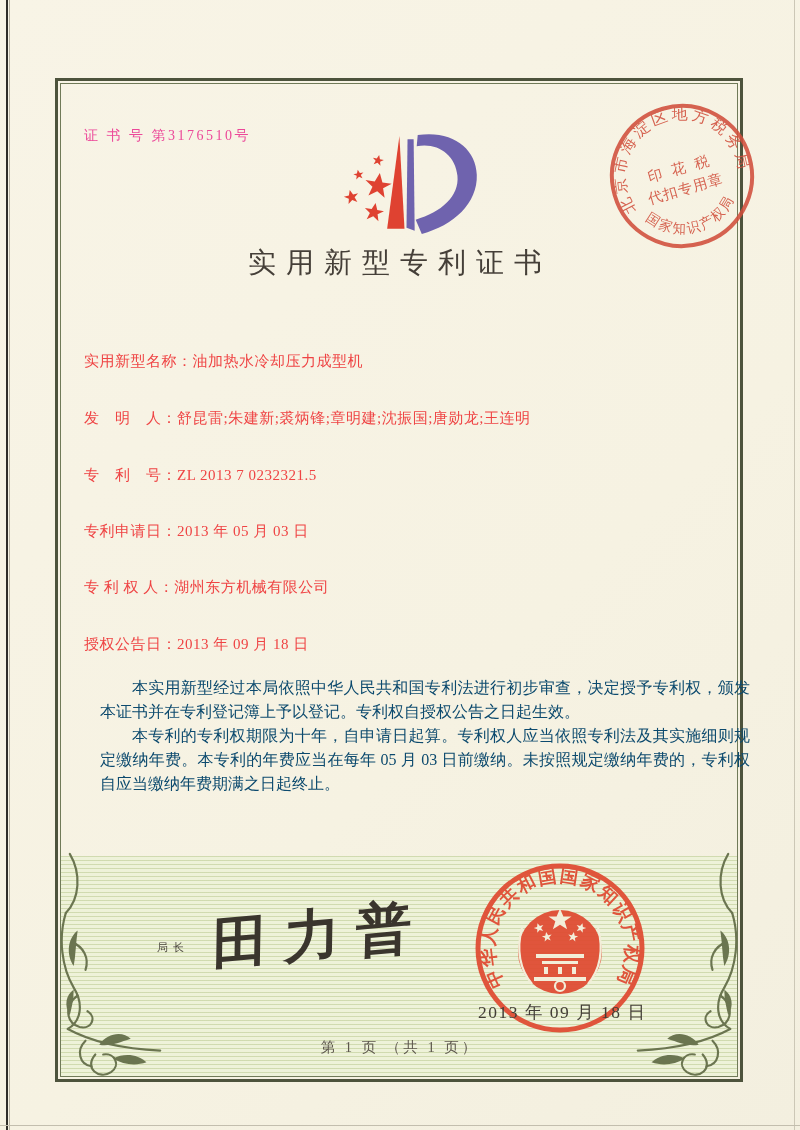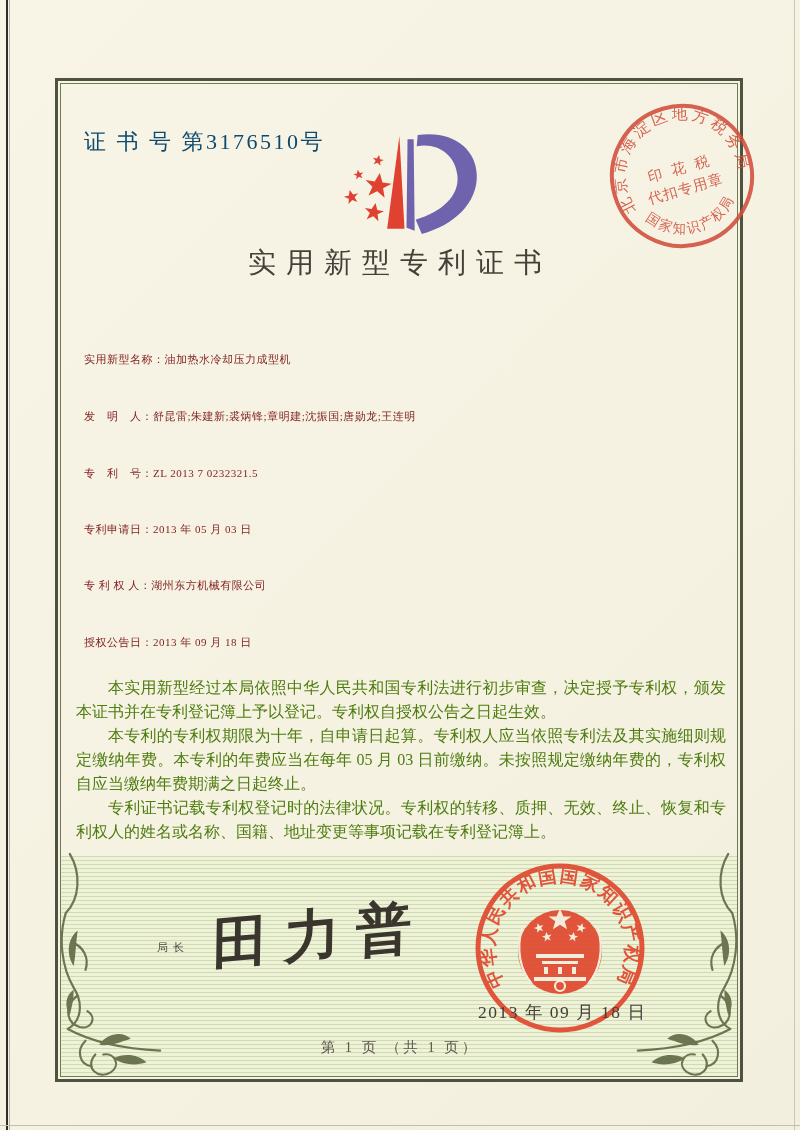--- a/index.html
+++ b/index.html
@@ -19,36 +19,36 @@
 
   .band{position:absolute;left:61px;top:856px;width:676px;height:220px;
     background:
       repeating-linear-gradient(180deg, rgba(168,186,118,.42) 0 1px, rgba(0,0,0,0) 1px 4px),
       #eef2d9;
   }
   .flourish{position:absolute;top:-8px;width:120px;height:236px;}
   .flourish.fl-left{left:-6px;}
   .flourish.fl-right{right:-6px;transform:scaleX(-1);}
 
-  .cert-number{position:absolute;left:84px;top:127px;font-size:22px;
-    letter-spacing:2.5px;color:#0c4a6e;}
+  .cert-number{position:absolute;left:84px;top:127px;font-size:14px;
+    letter-spacing:2.5px;color:#ec4899;}
   .logo{position:absolute;left:323px;top:130px;width:165px;height:110px;}
 
   .tax-seal{position:absolute;left:607px;top:101px;width:150px;height:150px;
     transform:rotate(-16deg);opacity:.88;}
 
   .title{position:absolute;left:0;right:0;top:244px;text-align:center;
     font-size:28px;letter-spacing:10px;color:#453f38;font-weight:400;}
 
-  .field{position:absolute;left:84px;width:648px;font-size:11px;color:#7f1d1d;
+  .field{position:absolute;left:84px;width:648px;font-size:15px;color:#ef4444;
     letter-spacing:.5px;white-space:nowrap;}
   .f0{top:352px}.f1{top:409px}.f2{top:466px}.f3{top:522px}.f4{top:578px}.f5{top:635px}
 
-  .body-text{position:absolute;left:76px;top:676px;width:650px;
-    font-size:16px;line-height:24px;color:#4d7c0f;text-align:justify;}
+  .body-text{position:absolute;left:100px;top:676px;width:650px;
+    font-size:16px;line-height:24px;color:#0c4a6e;text-align:justify;}
   .body-text p{margin:0;text-indent:2em;}
 
   .sig-label{position:absolute;left:157px;top:940px;font-size:11px;
     letter-spacing:5px;color:#4a453d;}
   .sig-name{position:absolute;left:212px;top:898px;font-size:56px;font-weight:700;
     letter-spacing:16px;color:#3a352d;transform:rotate(-5deg) skewX(-6deg);
     font-family:"DejaVu Serif","Liberation Serif",serif;}
 
   .office-seal{position:absolute;left:470px;top:858px;width:180px;height:180px;opacity:.93;}
   .seal-date{position:absolute;left:478px;top:1000px;font-size:17.5px;
@@ -143,21 +143,20 @@
 <div class="field f0"><span>实用新型名称：</span><span>油加热水冷却压力成型机</span></div>
 <div class="field f1"><span>发　明　人：</span><span>舒昆雷;朱建新;裘炳锋;章明建;沈振国;唐勋龙;王连明</span></div>
 <div class="field f2"><span>专　利　号：</span><span>ZL 2013 7 0232321.5</span></div>
 <div class="field f3"><span>专利申请日：</span><span>2013 年 05 月 03 日</span></div>
 <div class="field f4"><span>专 利 权 人：</span><span>湖州东方机械有限公司</span></div>
 <div class="field f5"><span>授权公告日：</span><span>2013 年 09 月 18 日</span></div>
 
 <div class="body-text">
   <p>本实用新型经过本局依照中华人民共和国专利法进行初步审查，决定授予专利权，颁发本证书并在专利登记簿上予以登记。专利权自授权公告之日起生效。</p>
   <p>本专利的专利权期限为十年，自申请日起算。专利权人应当依照专利法及其实施细则规定缴纳年费。本专利的年费应当在每年 05 月 03 日前缴纳。未按照规定缴纳年费的，专利权自应当缴纳年费期满之日起终止。</p>
-  <p>专利证书记载专利权登记时的法律状况。专利权的转移、质押、无效、终止、恢复和专利权人的姓名或名称、国籍、地址变更等事项记载在专利登记簿上。</p>
 </div>
 
 <div class="sig-label">局长</div>
 <div class="sig-name">田力普</div>
 
 <svg class="office-seal" viewBox="0 0 180 180">
   <circle cx="90" cy="90" r="82" fill="none" stroke="#e04a31" stroke-width="5"></circle>
   <path id="offArc" d="M35.9,127.9 A66,66 0 1 1 144.1,127.9" fill="none"></path>
   <text font-size="19" font-weight="bold" fill="#e04a31" letter-spacing="2" textLength="282" lengthAdjust="spacingAndGlyphs">
     <textPath href="#offArc" startOffset="2">中华人民共和国国家知识产权局</textPath>

